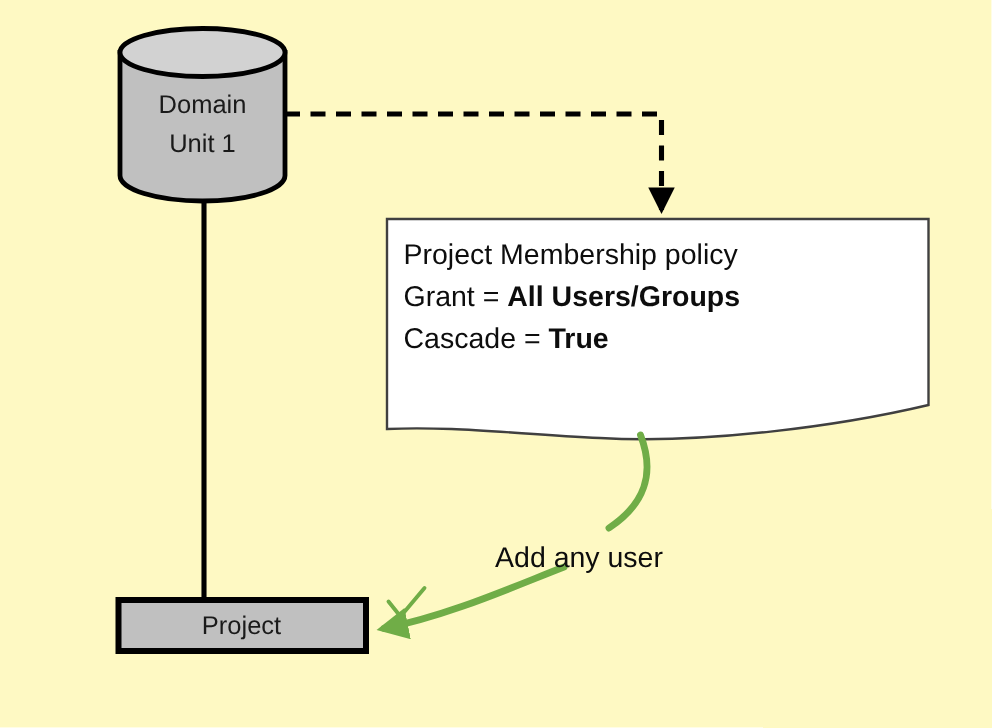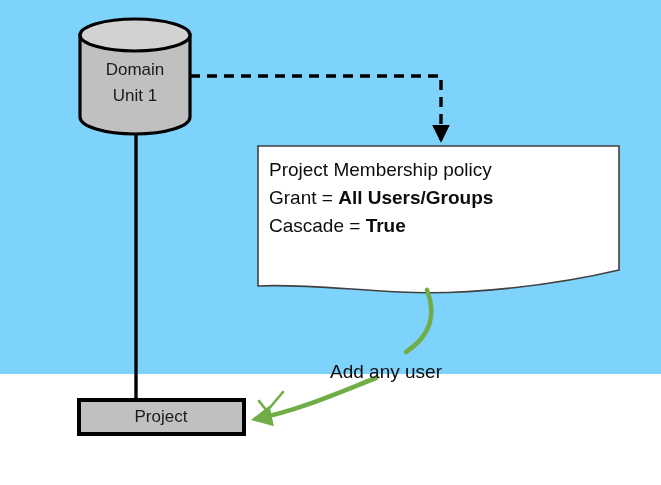--- a/index.html
+++ b/index.html
@@ -9,22 +9,22 @@
   }
   body {
     width: 661px;
     height: 485px;
     overflow: hidden;
     font-family: "Liberation Sans", sans-serif;
   }
   #diagram-root {
     position: relative;
     width: 661px;
-    height: 374px;
-    background: #7dd3fc;
+    height: 485px;
+    background: #fef9c3;
   }
   svg#diagram-canvas {
     display: block;
     width: 661px;
     height: 485px;
   }
   .node-label {
     font-family: "Liberation Sans", sans-serif;
     font-size: 17px;
     fill: #1a1a1a;

